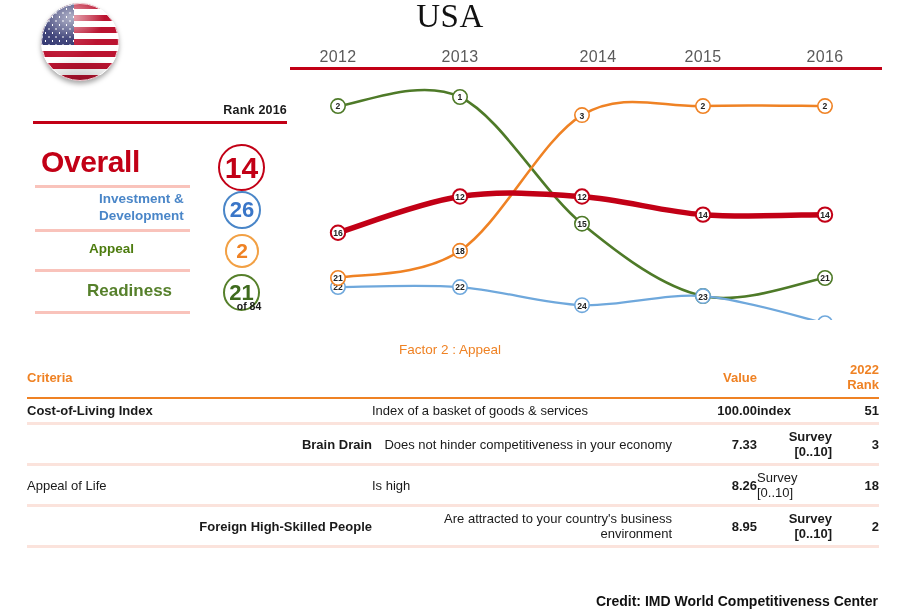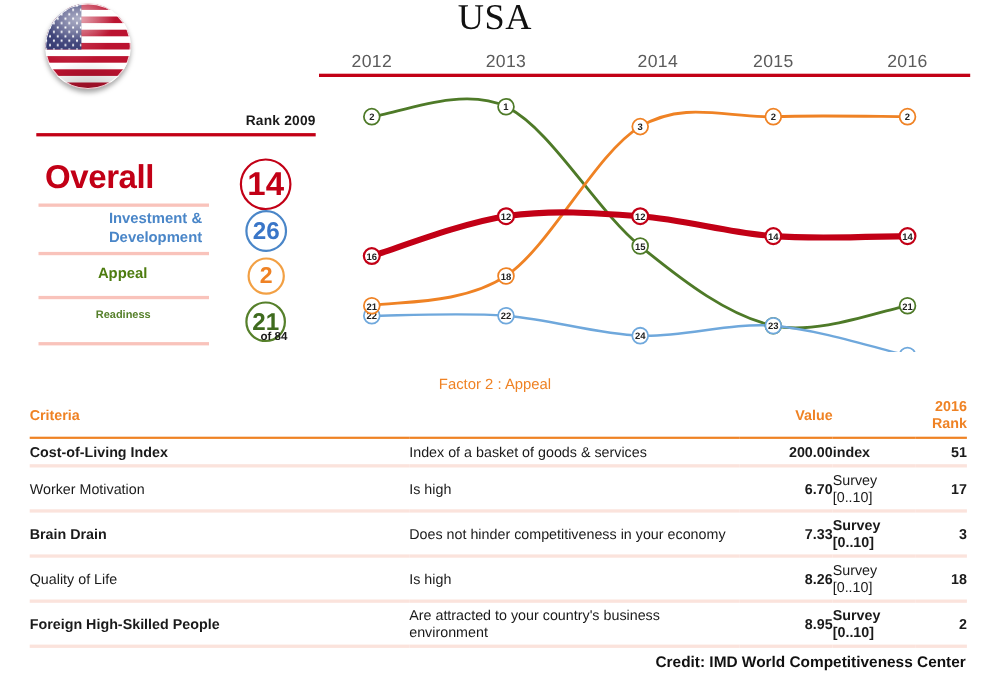--- a/index.html
+++ b/index.html
@@ -145,21 +145,21 @@
   }
   #label-appeal {
     left: 56px;
     top: 120px;
     font-size: 13.5px;
     color: #4d7c0f;
   }
   #label-readiness {
     left: 54px;
     top: 160px;
-    font-size: 10px;
+    font-size: 17px;
     color: #56802b;
   }
   .rank-circle {
     position: absolute;
     border-radius: 50%;
     display: flex;
     align-items: center;
     justify-content: center;
     font-weight: bold;
     box-sizing: border-box;
@@ -293,21 +293,21 @@
     border-bottom: 3px solid #fbe3dc;
   }
   td.c-criteria { padding-left: 6px; }
   td.c-desc  { font-size: 9.3px; color: #333333; margin-left: 36px; }
   td.c-value { text-align: right; padding-right: 12px; font-weight: bold; font-size: 13.5px; }
   td.c-unit  { font-size: 9.3px; color: #333333; margin-left: 36px; }
   td.c-rank  { text-align: right; font-weight: bold; font-size: 13.5px; }
 
   tr.tone-red td { color: #c20016; font-weight: bold; }
   tr.tone-red td.c-desc { font-weight: normal; }
-  tr.tone-green td { color: #4e7a28; font-weight: bold; }
+  tr.tone-green td { color: #4e7a28; font-weight: bold; text-align: right; }
   tr.tone-green td.c-desc { font-weight: normal; }
   tr.tone-plain td.c-criteria { font-weight: normal; }
   tr.tone-plain td.c-desc { color: #333333; }
   tr.tone-plain td.c-unit { color: #333333; }
 
   #credit {
     position: absolute;
     right: 22px;
     bottom: 6px;
     font-size: 14px;
@@ -332,21 +332,21 @@
     </div>
   </div>
   <div id="flag-gloss"></div>
   <div id="flag-ring"></div>
 </div>
 
 <div id="country-title">USA</div>
 
 <div id="rank-panel">
   <div id="rank-header">
-    <span id="rank-header-label">Rank 2009</span>
+    <span id="rank-header-label">Rank 2016</span>
   </div>
   <div id="rank-top-rule"></div>
 
   <div class="rank-row">
     <span class="rank-label" id="label-overall">Overall</span>
     <span class="rank-circle" id="circle-overall">14</span>
     <div class="rank-sep" style="top:64px"></div>
   </div>
 
   <div class="rank-row">
@@ -469,47 +469,40 @@
 
 <div id="factor-title">Factor 2 : Appeal</div>
 
 <table id="criteria-table">
   <thead>
     <tr>
       <th class="col-criteria">Criteria</th>
       <th class="col-desc"></th>
       <th class="col-value">Value</th>
       <th class="col-unit"></th>
-      <th class="col-rank">2016 Rank</th>
+      <th class="col-rank">2022 Rank</th>
     </tr>
   </thead>
   <tbody id="criteria-body">
       <tr class="tone-red">
         <td class="c-criteria">Cost-of-Living Index</td>
         <td class="c-desc">Index of a basket of goods &amp; services</td>
-        <td class="c-value">200.00</td>
+        <td class="c-value">100.00</td>
         <td class="c-unit">index</td>
         <td class="c-rank">51</td>
-      </tr>
-      <tr class="tone-plain">
-        <td class="c-criteria">Worker Motivation</td>
-        <td class="c-desc">Is high</td>
-        <td class="c-value">6.70</td>
-        <td class="c-unit">Survey [0..10]</td>
-        <td class="c-rank">17</td>
       </tr>
       <tr class="tone-green">
         <td class="c-criteria">Brain Drain</td>
         <td class="c-desc">Does not hinder competitiveness in your economy</td>
         <td class="c-value">7.33</td>
         <td class="c-unit">Survey [0..10]</td>
         <td class="c-rank">3</td>
       </tr>
       <tr class="tone-plain">
-        <td class="c-criteria">Quality of Life</td>
+        <td class="c-criteria">Appeal of Life</td>
         <td class="c-desc">Is high</td>
         <td class="c-value">8.26</td>
         <td class="c-unit">Survey [0..10]</td>
         <td class="c-rank">18</td>
       </tr>
       <tr class="tone-green">
         <td class="c-criteria">Foreign High-Skilled People</td>
         <td class="c-desc">Are attracted to your country's business environment</td>
         <td class="c-value">8.95</td>
         <td class="c-unit">Survey [0..10]</td>

